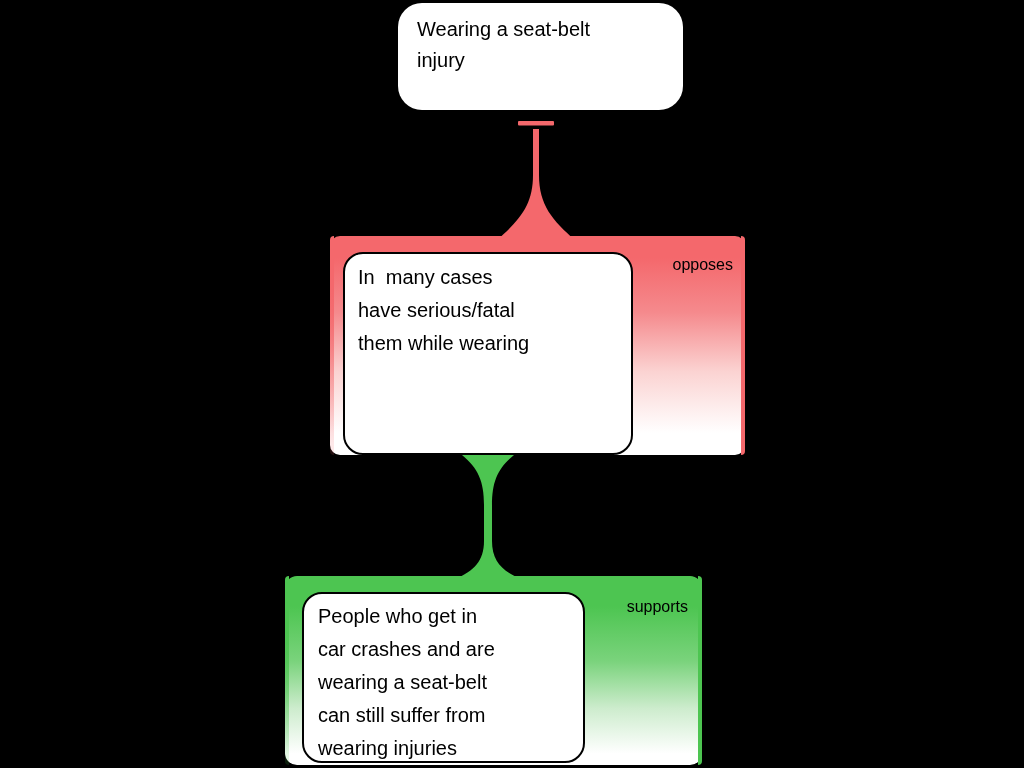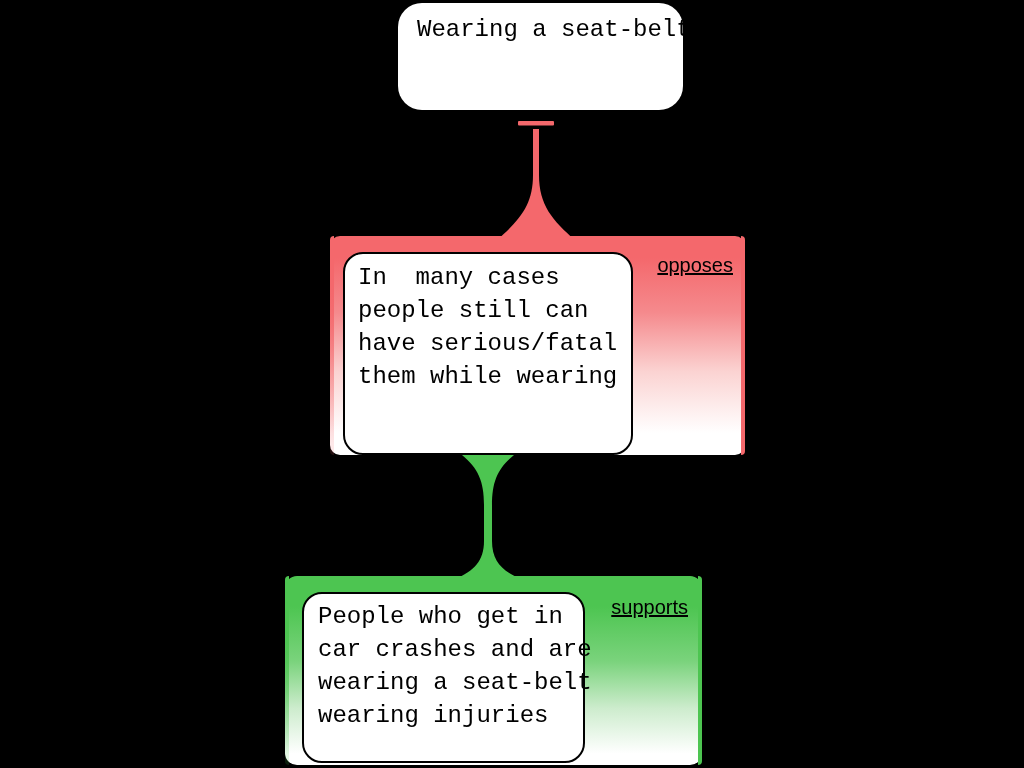--- a/index.html
+++ b/index.html
@@ -10,24 +10,23 @@
   .canvas {
     position: relative;
     width: 1024px;
     height: 768px;
     background: #000000;
     overflow: hidden;
     font-family: "Liberation Sans", "DejaVu Sans", sans-serif;
     color: #000000;
   }
   .tline {
-    font-size: 24px;
+    font-size: 20px;
     white-space: pre;
     color: #000000;
-    font-family: Liberation Mono, monospace;
   }
 
   
   .contention {
     position: absolute;
     left: 398px;
     top: 3px;
     width: 285px;
     height: 107px;
     background: #ffffff;
@@ -63,24 +62,23 @@
   .edge { position: absolute; top: 0; height: 100%; width: 4px; }
   .edge-left  { left: 0;  border-radius: 10px 0 0 10px; }
   .edge-right { right: 0; border-radius: 0 10px 10px 0; }
   .objection .edge-left  { background: linear-gradient(180deg, #f4686c 0%, #f4686c 25%, rgba(244,104,108,0.15) 95%); }
   .objection .edge-right { background: #f4686c; }
   .support .edge-left    { background: linear-gradient(180deg, #4dc551 0%, #4dc551 30%, rgba(77,197,81,0.15) 95%); }
   .support .edge-right   { background: #4dc551; }
 
   .relation-label {
     position: absolute;
-    font-size: 20px;
+    font-size: 16px;
     line-height: 20px;
     color: #000000;
-    text-decoration: underline;
   }
   .objection .relation-label { top: 19px; right: 12px; }
   .support   .relation-label { top: 21px; right: 14px; margin-left: 32px; }
 
   
   .claim {
     position: absolute;
     background: #ffffff;
     border: 2.5px solid #000000;
     border-radius: 20px;
@@ -102,48 +100,49 @@
   }
   .claim .tline { line-height: 33px; }
 </style>
 </head>
 <body>
 
 <div class="canvas">
 
   <div class="contention">
     <div class="tline">Wearing a seat-belt</div>
+    <div class="tline">injury</div>
   </div>
 
   <svg class="conn conn-opposes" width="120" height="126" viewBox="0 0 120 126">
     <rect x="38" y="3" width="36" height="4.5" rx="1" fill="#f4686c"></rect>
     <path d="M 53 11 L 59 11 L 59 57 C 59 87 72 102 96 123 L 16 123 C 40 102 53 87 53 57 Z" fill="#f4686c"></path>
   </svg>
 
   <div class="group objection">
     <div class="edge edge-left"></div>
     <div class="edge edge-right"></div>
     <div class="relation-label">opposes</div>
     <div class="claim objection-claim">
       <div class="tline">In  many cases</div>
-      <div class="tline">people still can</div>
       <div class="tline">have serious/fatal</div>
       <div class="tline">them while wearing</div>
     </div>
   </div>
 
   <svg class="conn conn-supports" width="90" height="125" viewBox="0 0 90 125">
     <path d="M 17 0 C 33 13 39 26 39 50 L 39 86 C 39 106 29 116 10 124 L 76 124 C 57 116 47 106 47 86 L 47 50 C 47 26 53 13 69 0 Z" fill="#4dc551"></path>
   </svg>
 
   <div class="group support">
     <div class="edge edge-left"></div>
     <div class="edge edge-right"></div>
     <div class="relation-label">supports</div>
     <div class="claim support-claim">
       <div class="tline">People who get in</div>
       <div class="tline">car crashes and are</div>
       <div class="tline">wearing a seat-belt</div>
+      <div class="tline">can still suffer from</div>
       <div class="tline">wearing injuries</div>
     </div>
   </div>
 
 </div>
 
 </body></html>

